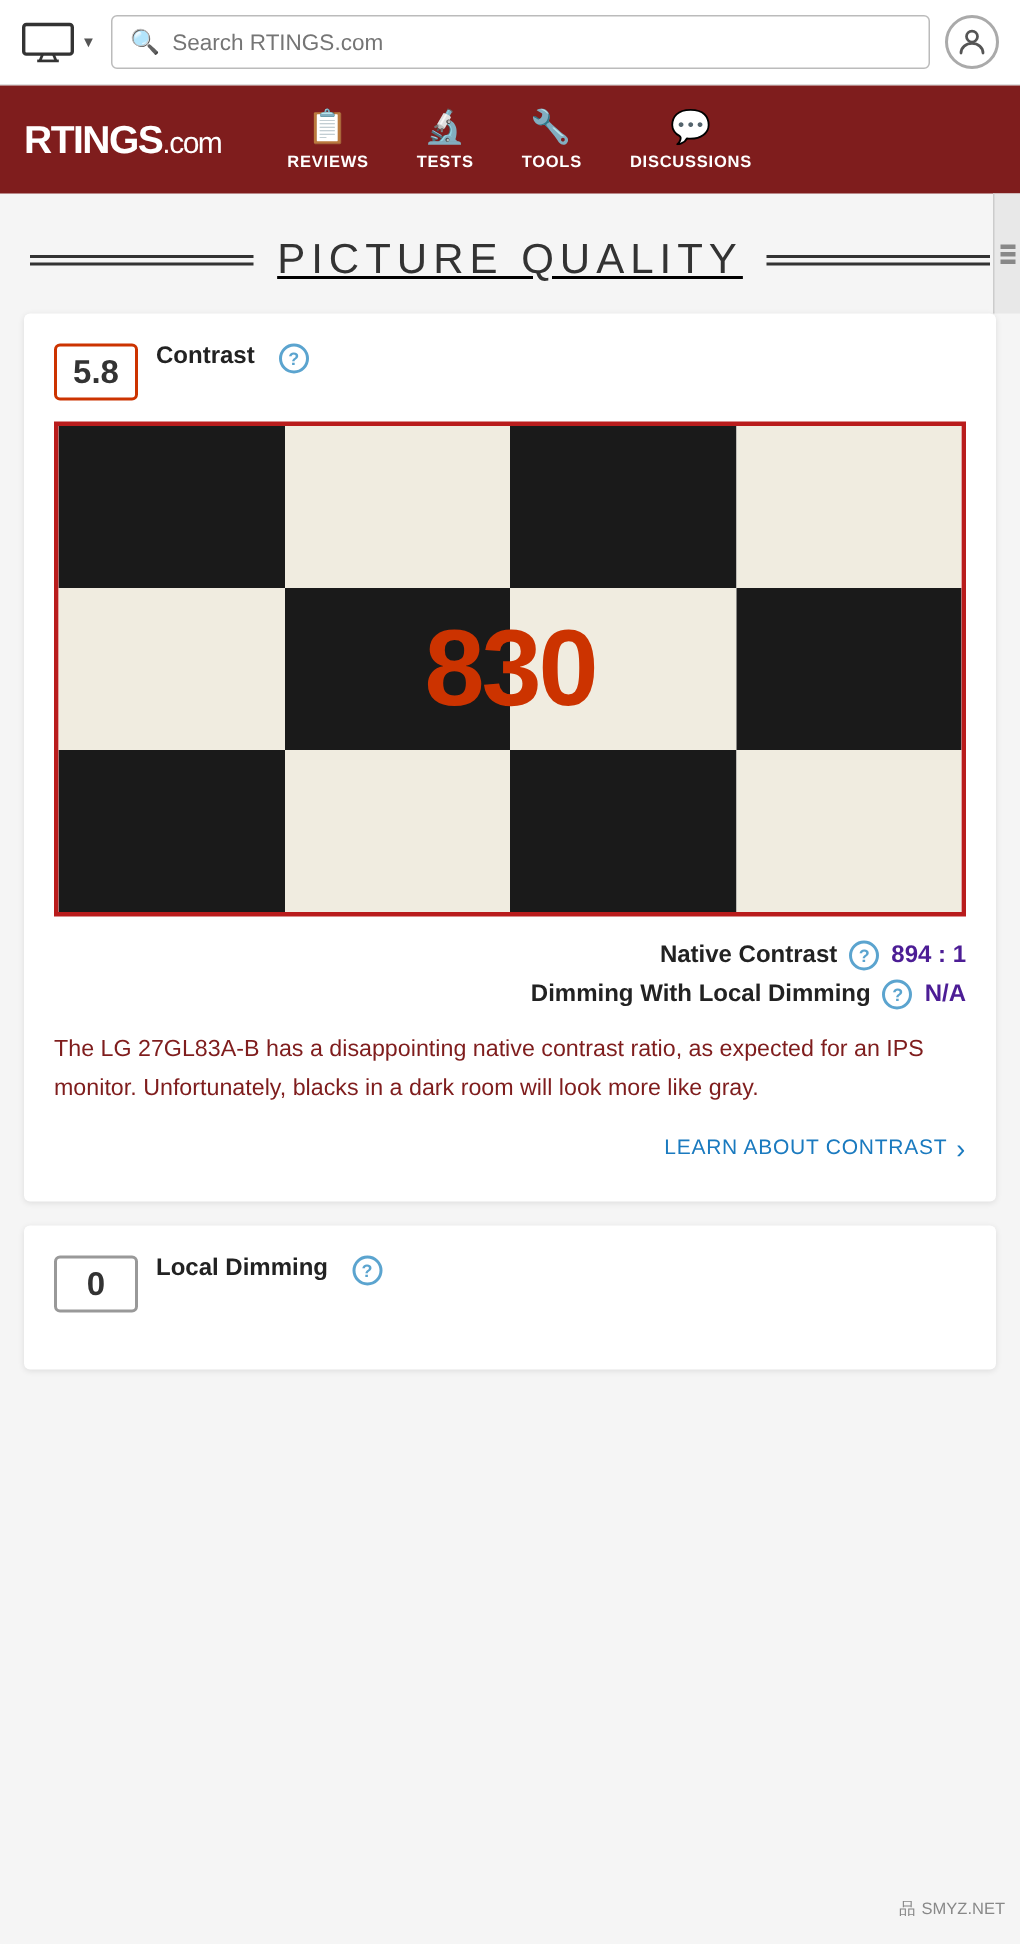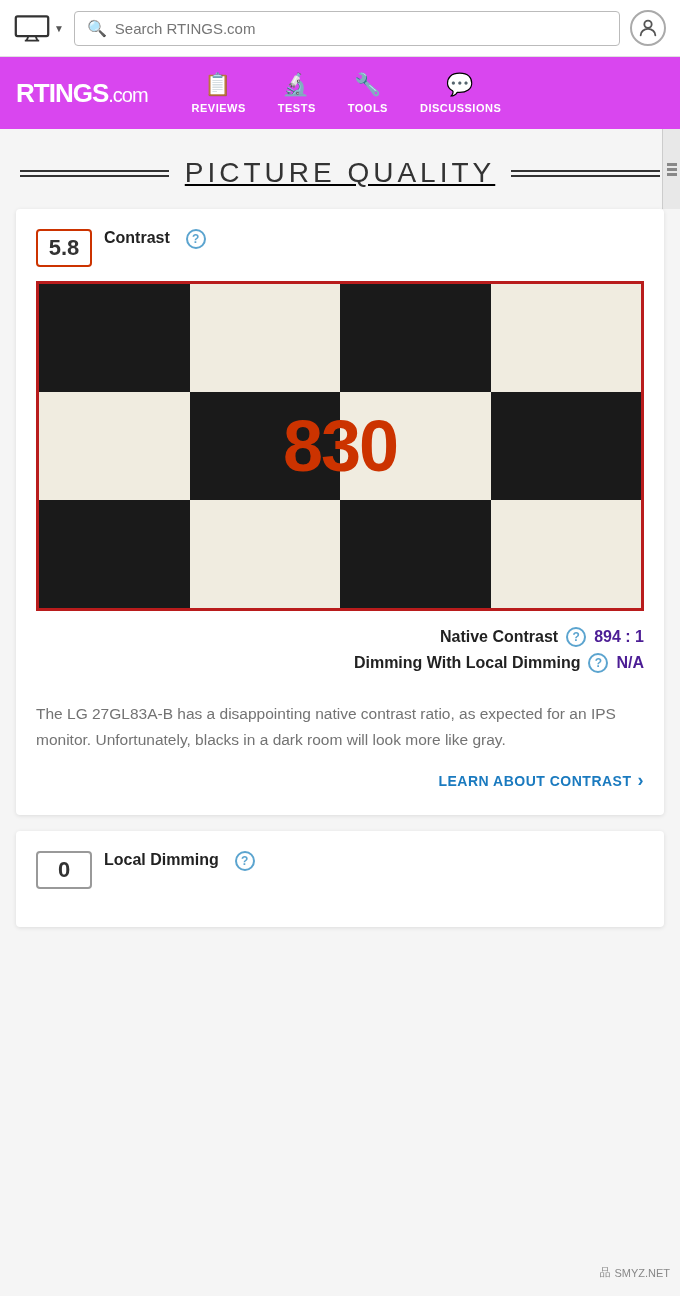--- a/index.html
+++ b/index.html
@@ -62,21 +62,21 @@
       border: 2px solid #aaa;
       display: flex;
       align-items: center;
       justify-content: center;
       color: #555;
       font-size: 22px;
     }
 
     
     .nav-bar {
-      background: #d946ef;
+      background: #7f1d1d;
       display: flex;
       align-items: center;
       padding: 0 16px;
       height: 72px;
     }
     .brand {
       color: #fff;
       font-size: 26px;
       font-weight: 900;
       letter-spacing: -1px;
@@ -236,35 +236,35 @@
       margin-right: 4px;
     }
     .stat-value {
       color: #4c1d95;
       font-weight: 700;
     }
 
     
     .description {
       font-size: 15.5px;
-      color: #737373;
+      color: #7f1d1d;
       line-height: 1.65;
-      margin-top: 28px;
+      margin-top: 14px;
       margin-bottom: 18px;
     }
 
     
     .learn-link {
       display: flex;
       justify-content: flex-end;
-      align-items: center;
+      align-items: flex-start;
       gap: 6px;
       color: #1a7abf;
       font-size: 14px;
-      font-weight: 700;
+      font-weight: 400;
       letter-spacing: 0.5px;
       text-transform: uppercase;
       cursor: pointer;
     }
     .learn-link .chevron-right {
       font-size: 18px;
       color: #1a7abf;
     }
 
     

